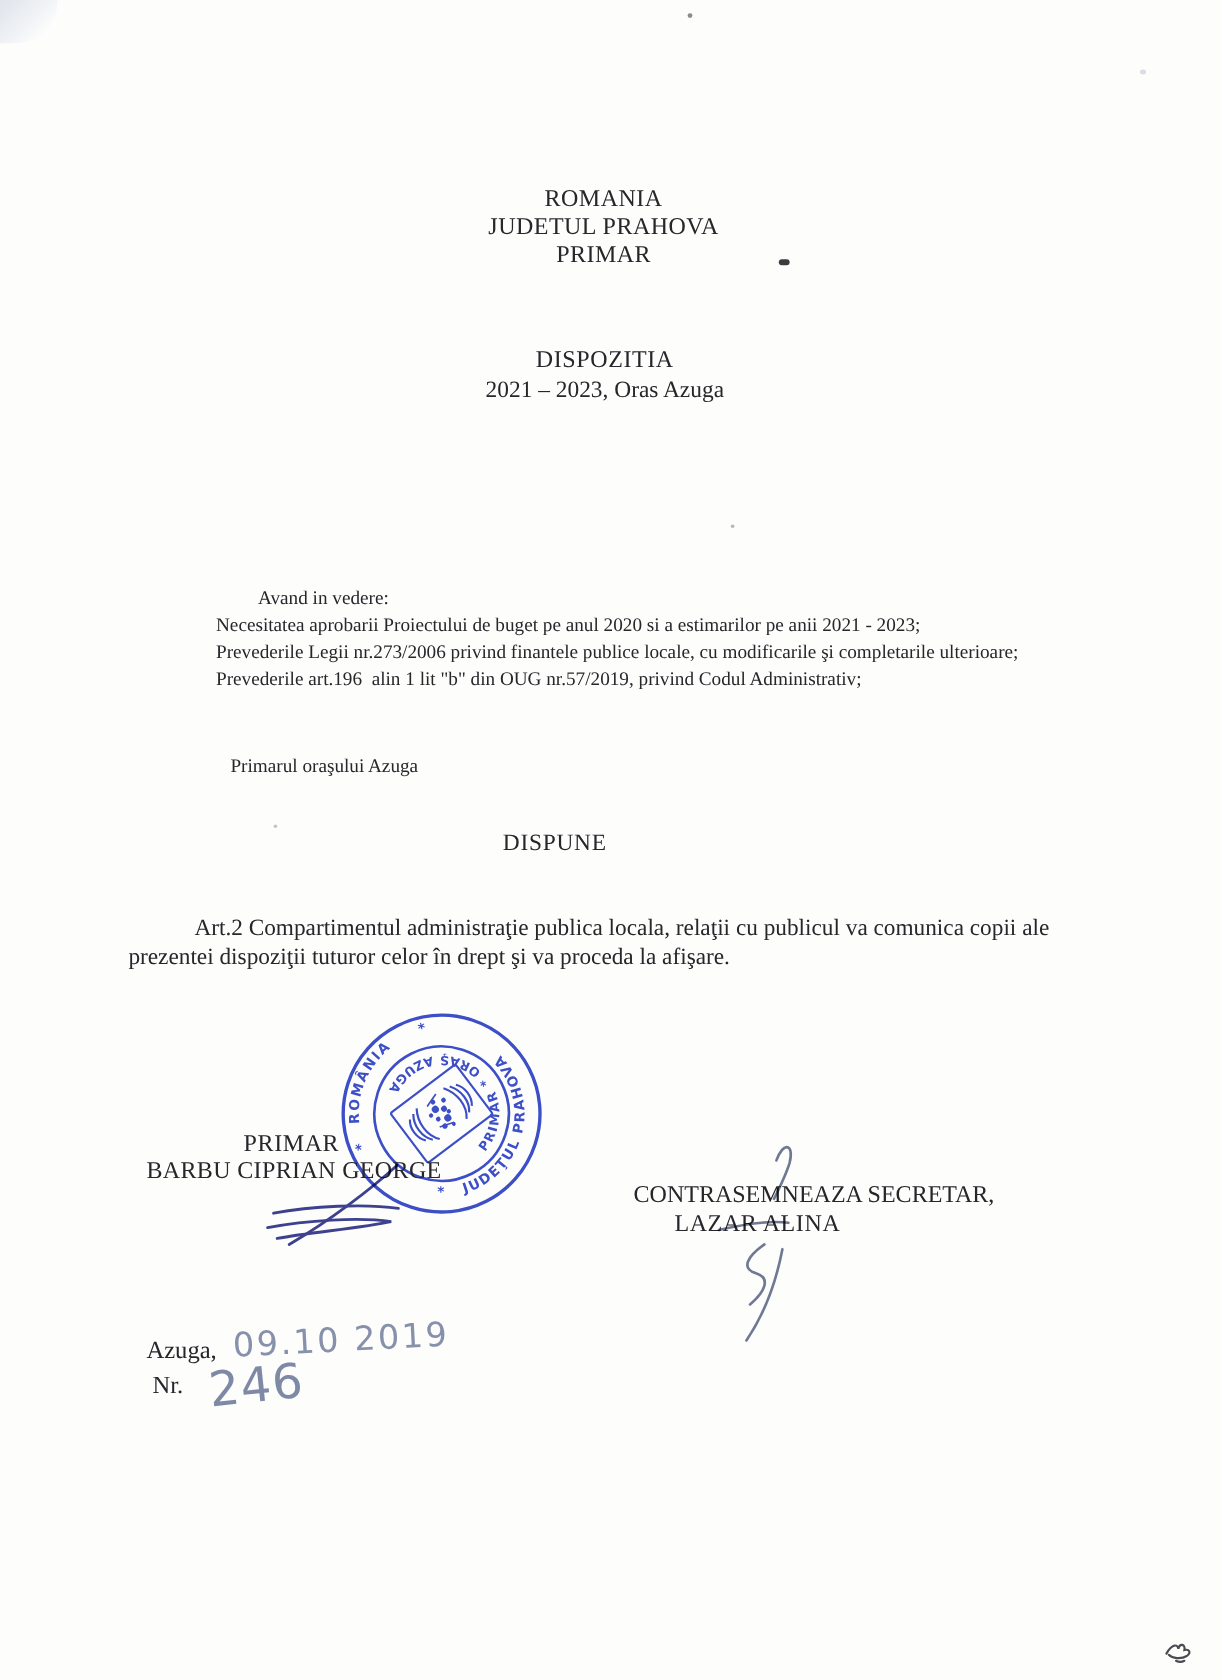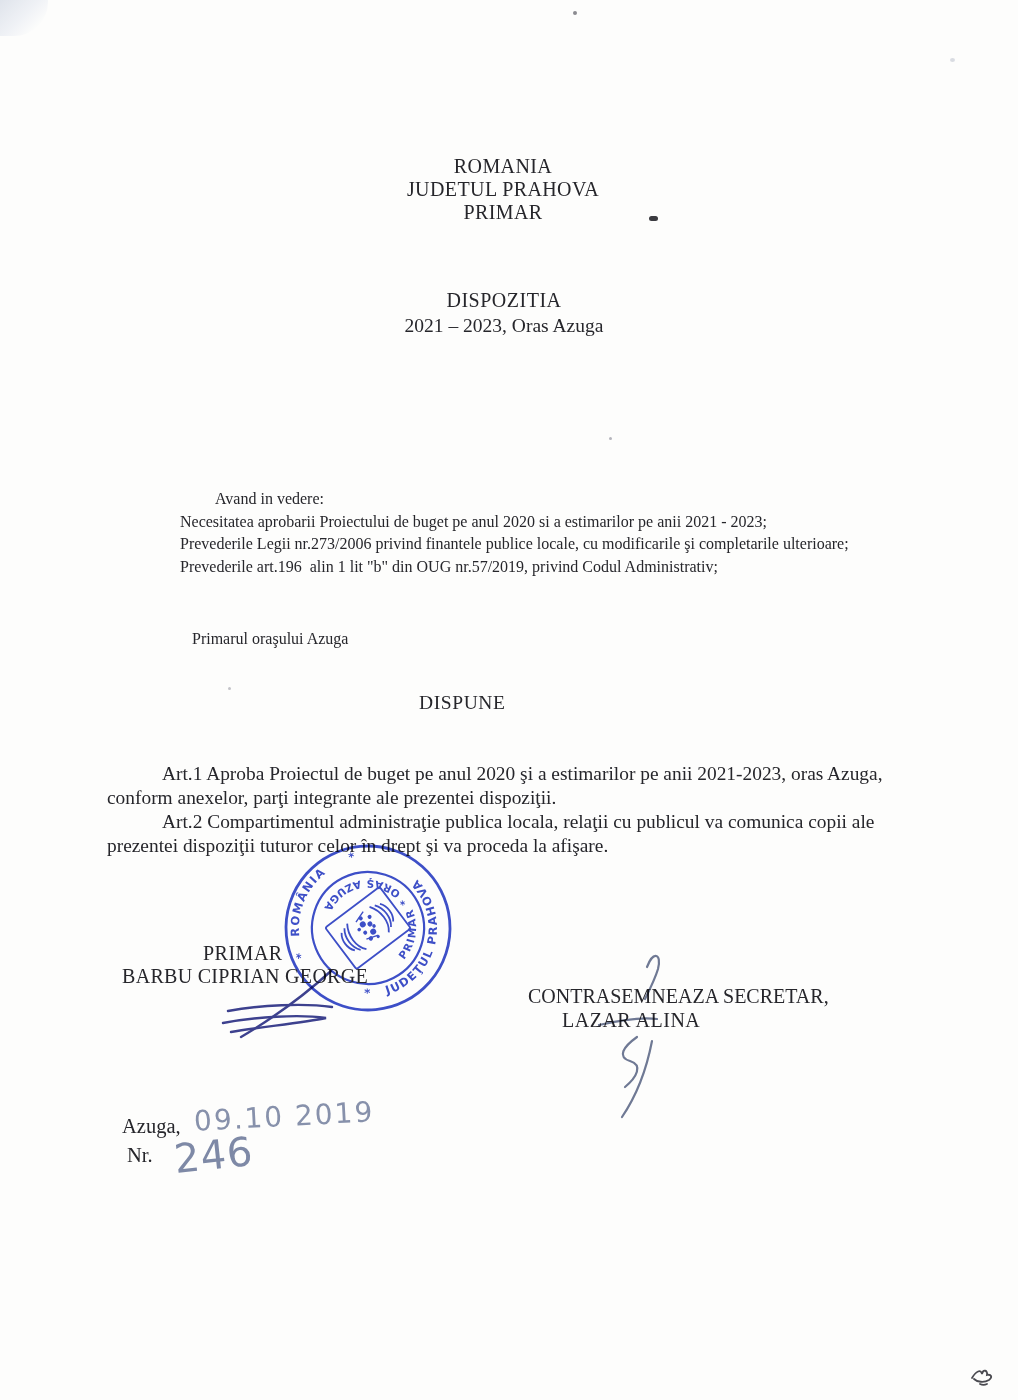--- a/index.html
+++ b/index.html
@@ -76,21 +76,20 @@
     <p class="intro">Avand in vedere:</p>
     <p class="item">Necesitatea aprobarii Proiectului de buget pe anul 2020 si a estimarilor pe anii 2021 - 2023;</p>
     <p class="item">Prevederile Legii nr.273/2006 privind finantele publice locale, cu modificarile şi completarile ulterioare;</p>
     <p class="item">Prevederile art.196  alin 1 lit "b" din OUG nr.57/2019, privind Codul Administrativ;</p>
   </section>
 
   <div class="issuer">Primarul oraşului Azuga</div>
   <div class="dispune">DISPUNE</div>
 
   <section class="articles">
-    <p>Art.1 Aproba Proiectul de buget pe anul 2020 şi a estimarilor pe anii 2021-2023, oras Azuga, conform anexelor, parţi integrante ale prezentei dispoziţii.</p>
     <p>Art.2 Compartimentul administraţie publica locala, relaţii cu publicul va comunica copii ale prezentei dispoziţii tuturor celor în drept şi va proceda la afişare.</p>
   </section>
 
   <svg class="stamp" width="180" height="180" viewBox="0 0 180 180">
     <defs>
       <path id="arcTop" d="M 21 90 A 69 69 0 1 1 159 90" fill="none"></path>
       <path id="arcBottom" d="M 21 90 A 69 69 0 1 0 90 21" fill="none"></path>
       <path id="arcInner" d="M 90 138 A 48 48 0 1 0 42 90" fill="none"></path>
     </defs>
     <g transform="rotate(-27 90 90)" fill="none" stroke="#2e41c6">

